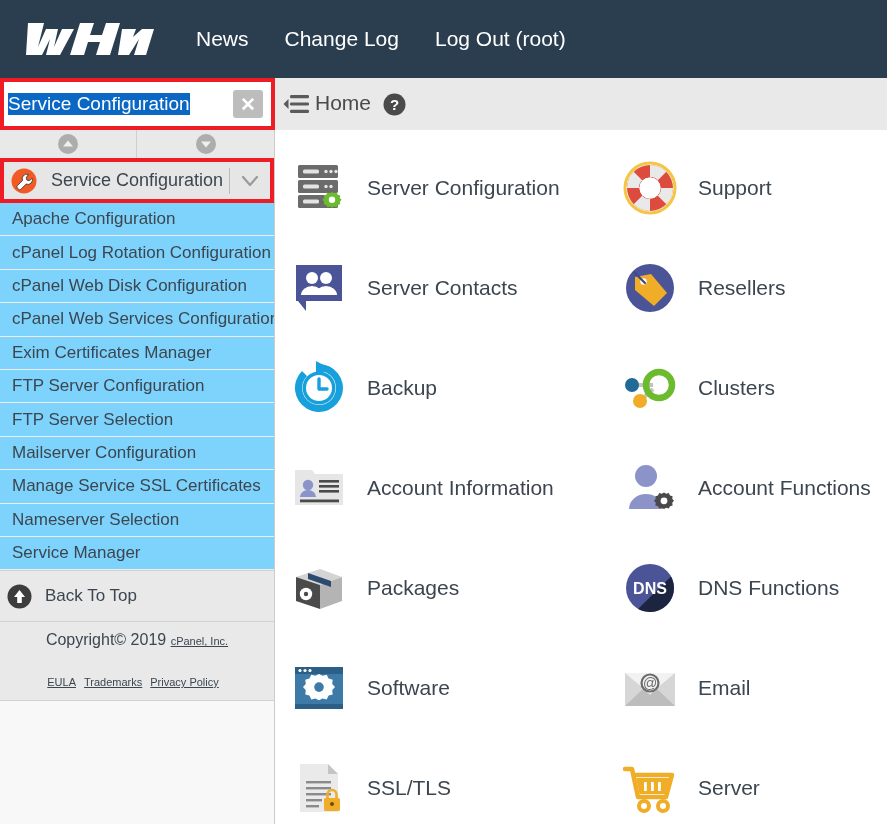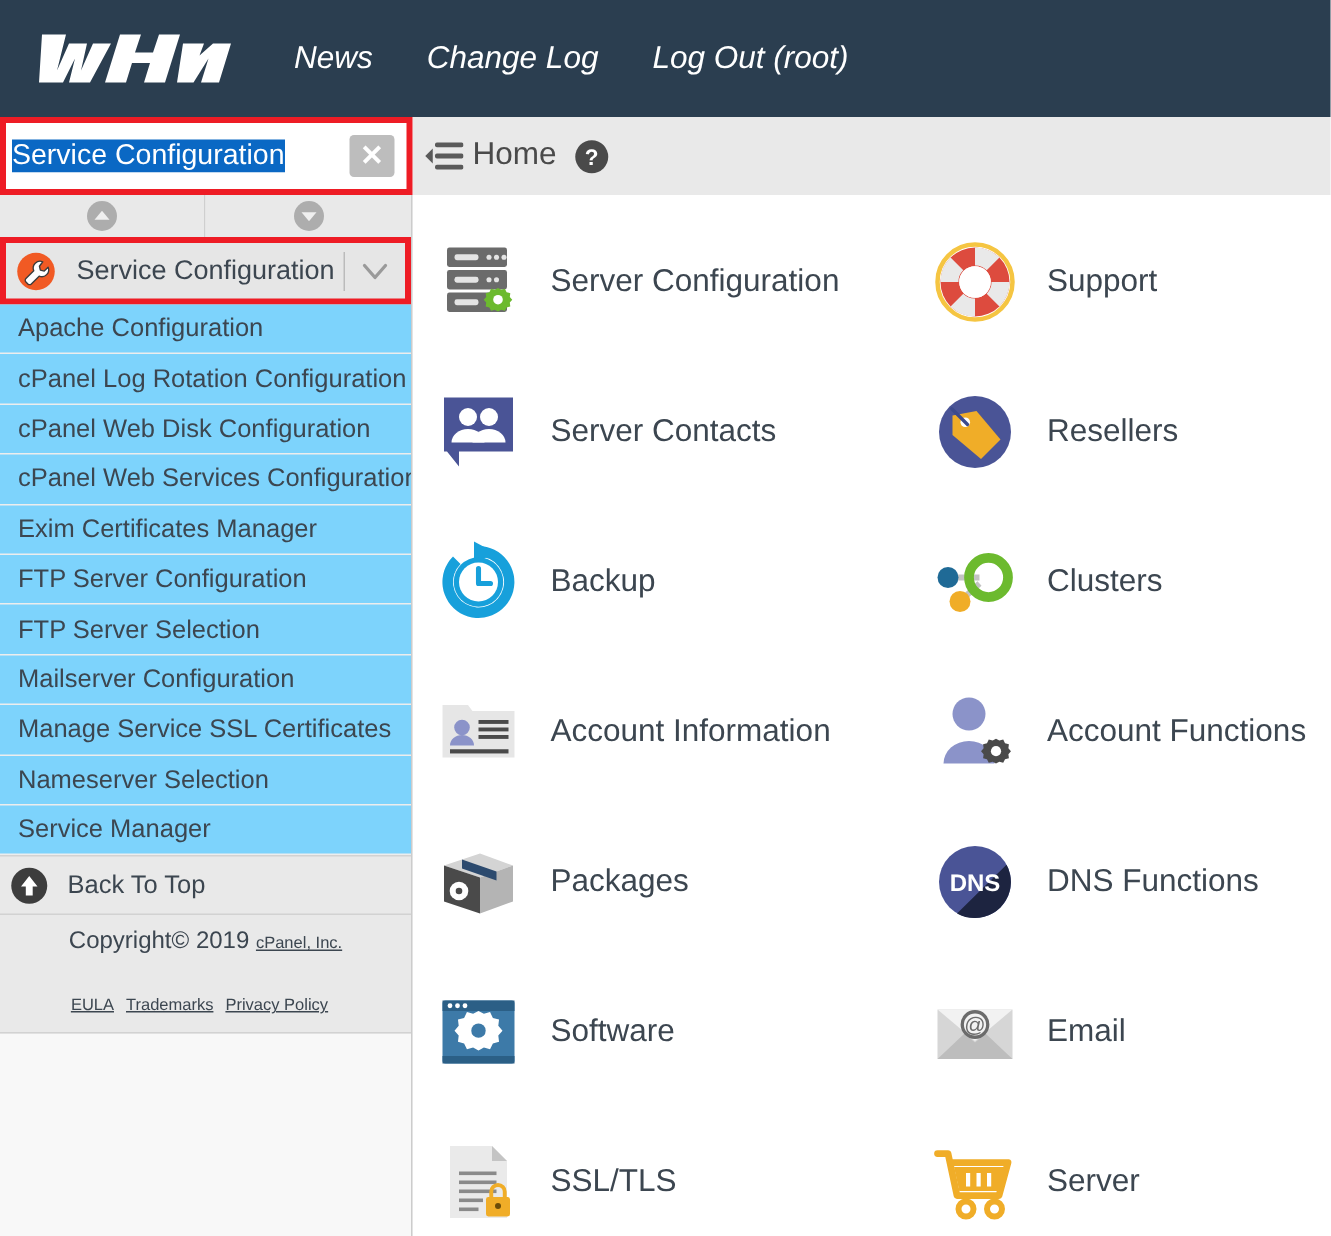--- a/index.html
+++ b/index.html
@@ -14,21 +14,21 @@
   #topbar {
     position: absolute; left: 0; top: 0; width: 887px; height: 78px;
     background: #2b3e50;
     display: flex; align-items: center;
   }
   #whm-logo {
     margin-left: 14px; width: 142px; height: 46px;
     display: flex; align-items: center;
   }
   #whm-logo svg { display: block; }
-  #topnav { display: flex; align-items: flex-start; margin-left: 22px; font-style: italic; }
+  #topnav { display: flex; align-items: flex-start; margin-left: 22px; }
   .topnav-link {
     color: #ffffff; font-size: 21px; text-decoration: none;
     padding: 4px 18px; white-space: nowrap; cursor: pointer;
   }
 
   
   #subbar {
     position: absolute; left: 0; top: 78px; width: 887px; height: 52px;
     background: #e9e9e9;
   }
@@ -96,21 +96,21 @@
 
   #nav-list { background: #7dd3fc; }
   .nav-item {
     height: 33.4px; display: flex; align-items: center;
     padding-left: 12px; font-size: 17px; color: #3c4650;
     border-bottom: 1px solid #ededed; cursor: pointer;
     white-space: nowrap;
   }
 
   #back-to-top {
-    height: 40px; background: #e9e9e9; display: flex; align-items: center;
+    height: 52px; background: #e9e9e9; display: flex; align-items: center;
     border-top: 1px solid #d2d2d2; border-bottom: 1px solid #d2d2d2;
     cursor: pointer;
   }
   #btt-icon { width: 25px; height: 25px; margin-left: 7px; flex: 0 0 auto; }
   #btt-label { margin-left: 13px; font-size: 17px; color: #3c4650; }
 
   #footer {
     background: #e9e9e9; padding: 9px 0 11px 0; text-align: center;
     border-bottom: 1px solid #d2d2d2;
   }

